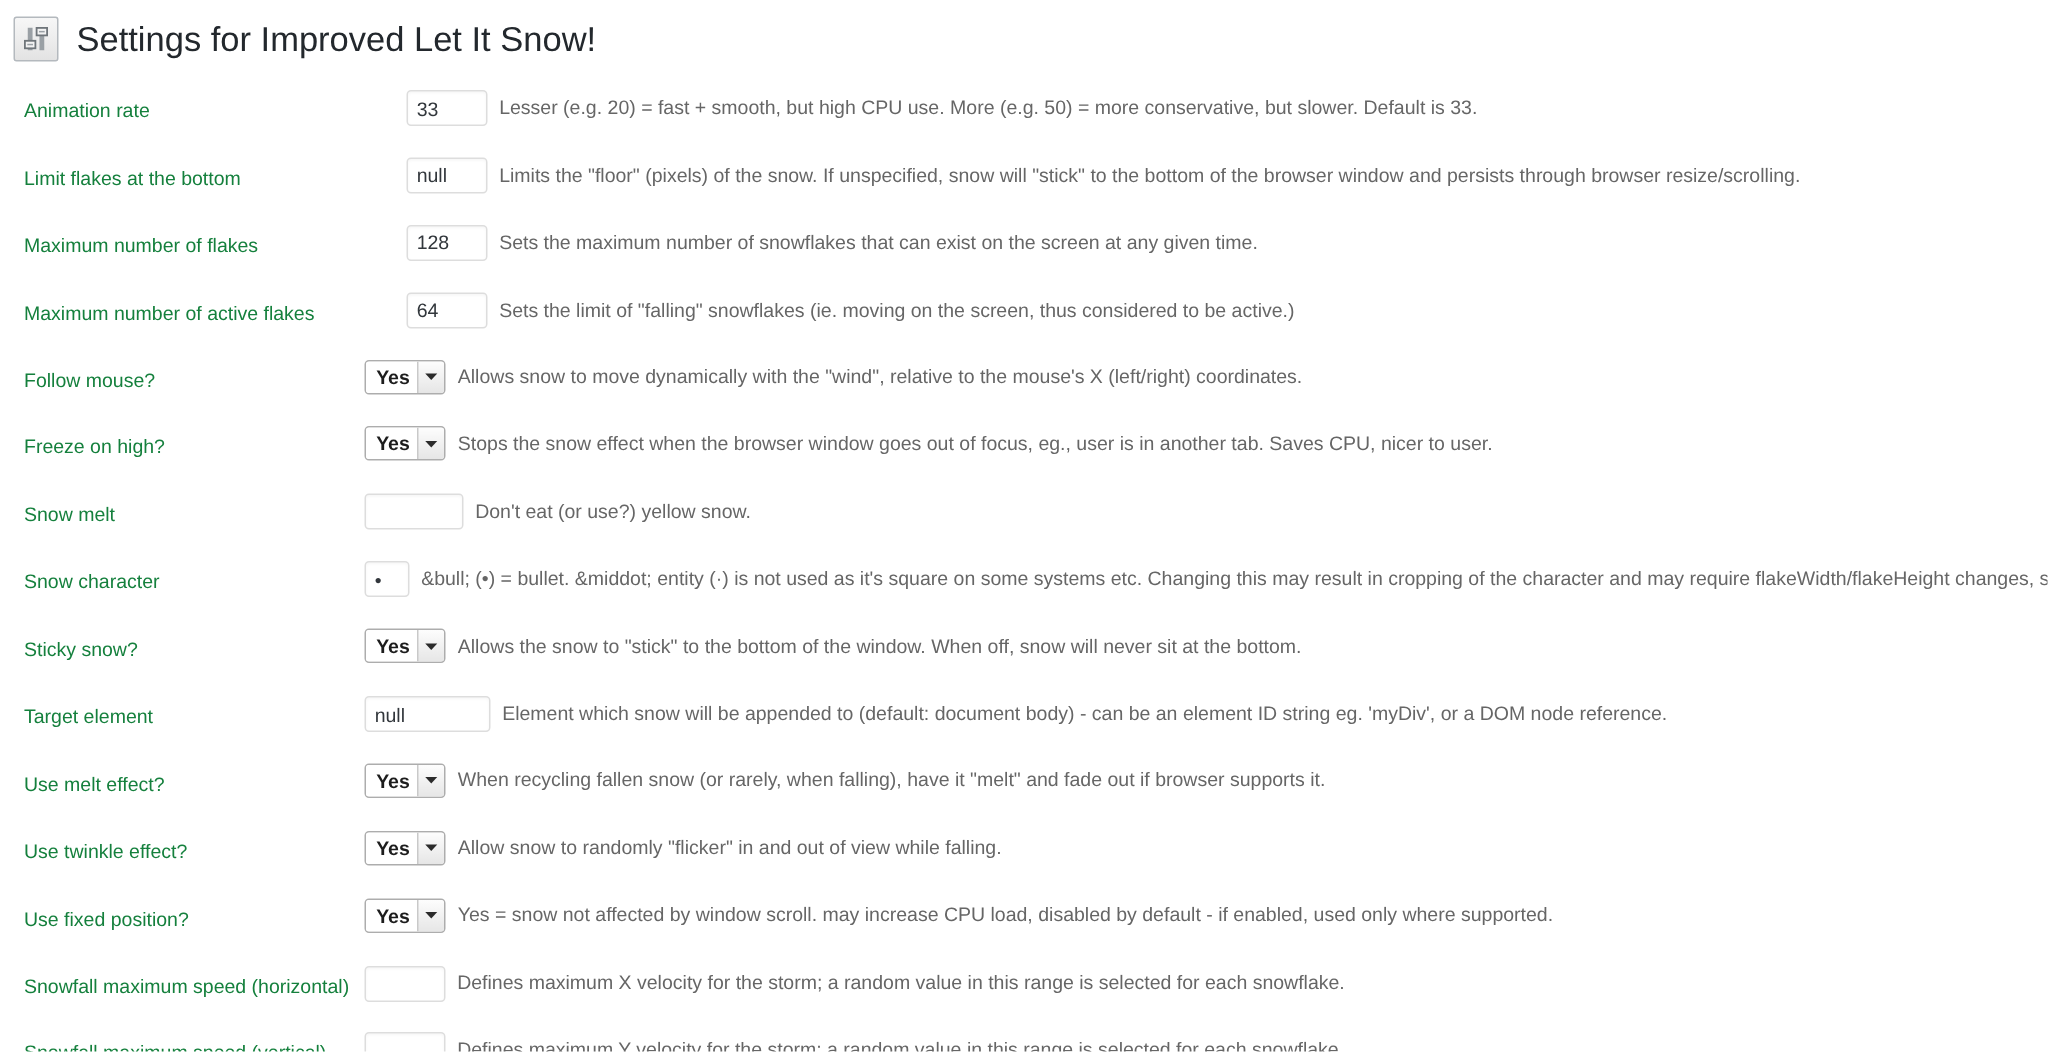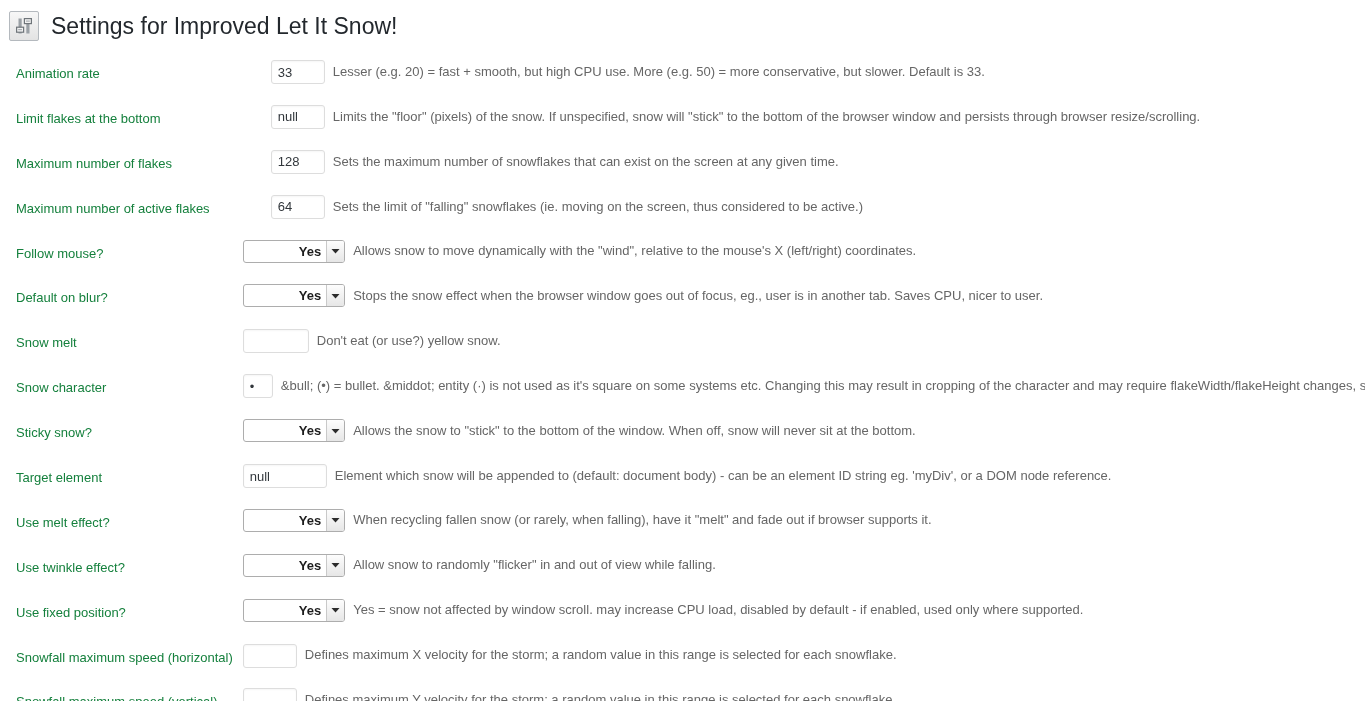--- a/index.html
+++ b/index.html
@@ -101,21 +101,20 @@
   .select-box {
     box-sizing: border-box;
     display: inline-flex;
     align-items: stretch;
     height: 23px;
     border: 1px solid #adadad;
     border-radius: 3px;
     background: #fff;
     overflow: hidden;
     font-size: 13px;
-    padding-left: 48px;
   }
   .select-box .sel-value {
     padding: 0 5px 0 7px;
     display: flex;
     align-items: center;
     font-weight: 700;
     color: #1d1d1d;
     background: #fff;
     line-height: 1;
   }
@@ -205,21 +204,21 @@
                   <svg width="9" height="6" viewBox="0 0 9 6">
                     <polygon points="0.5,1 8.5,1 4.5,5.4" fill="#2b2b2b"></polygon>
                   </svg>
                 </span>
               </span>
               <span class="desc">Allows snow to move dynamically with the "wind", relative to the mouse's X (left/right) coordinates.</span>
             </div>
           </td>
         </tr>
         <tr>
-          <th>Default on blur?</th>
+          <th>Freeze on high?</th>
           <td>
             <div class="field-row">
               <span class="select-box">
                 <span class="sel-value">Yes</span>
                 <span class="sel-arrow">
                   <svg width="9" height="6" viewBox="0 0 9 6">
                     <polygon points="0.5,1 8.5,1 4.5,5.4" fill="#2b2b2b"></polygon>
                   </svg>
                 </span>
               </span>

